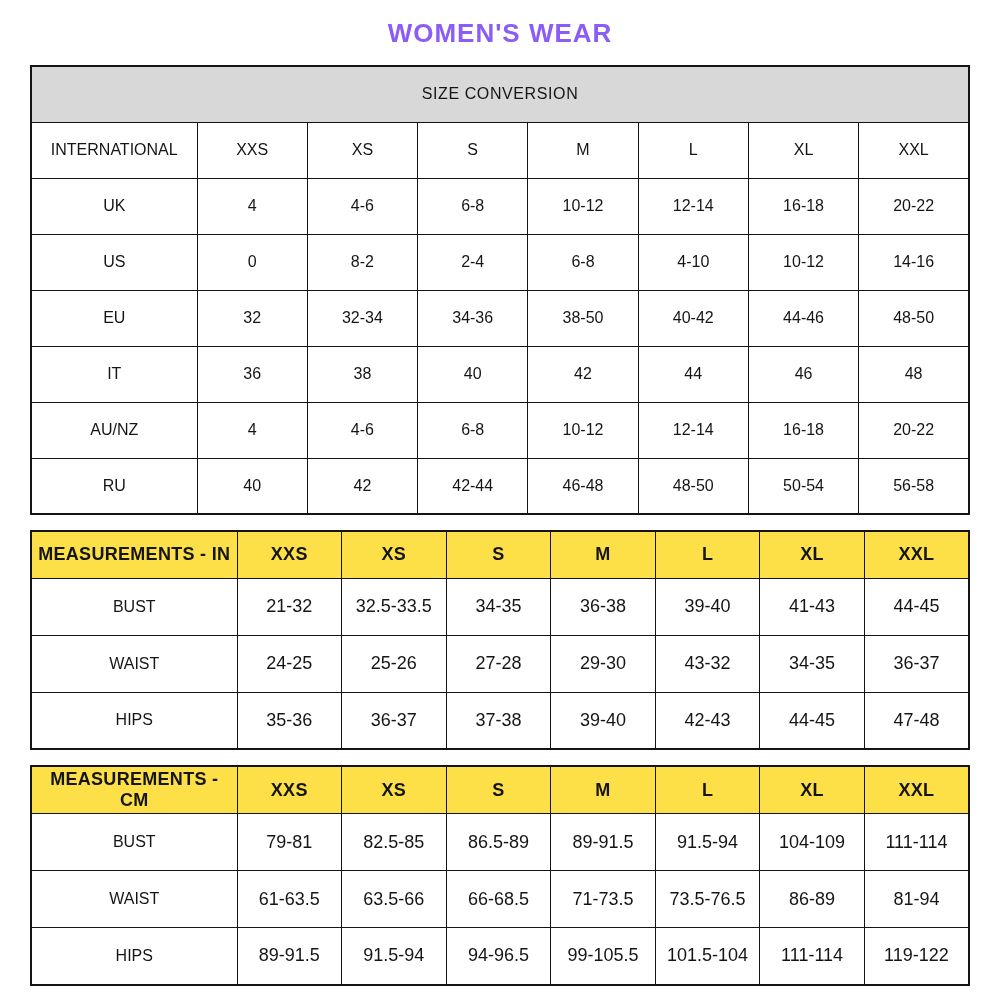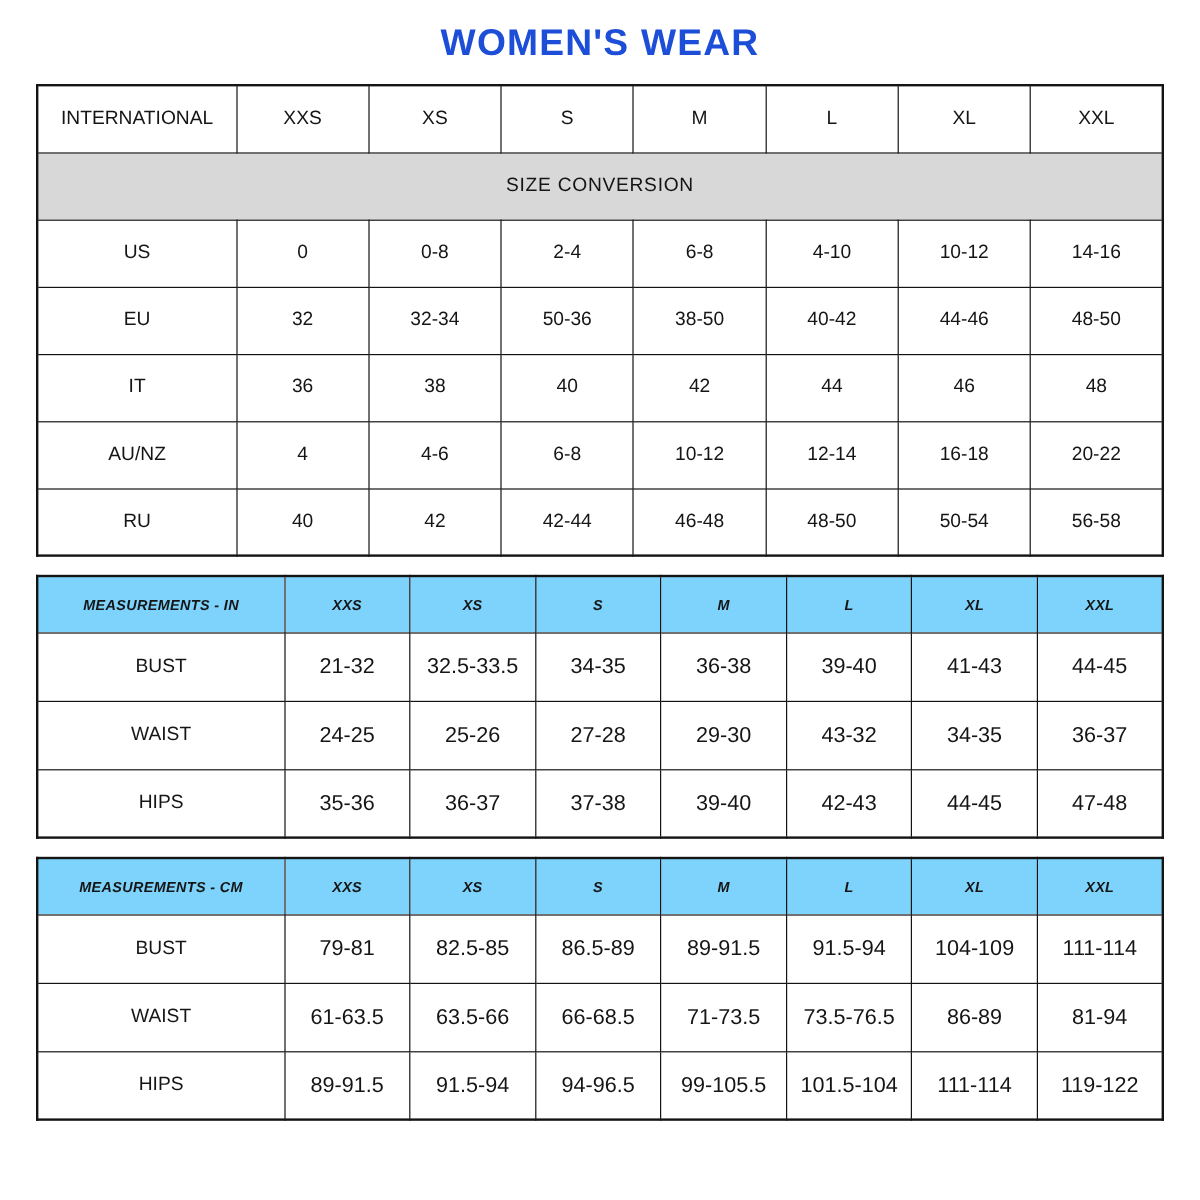--- a/index.html
+++ b/index.html
@@ -4,88 +4,98 @@
 <style>
   * { box-sizing: border-box; }
   html, body { margin: 0; padding: 0; background: #ffffff; }
   body {
     width: 1000px; height: 1000px;
     font-family: "Liberation Sans", sans-serif;
     color: #151515;
   }
   .page { width: 1000px; padding: 8px 30px 0; }
   .page-title {
-    text-align: center; font-size: 31px; font-weight: bold;
-    letter-spacing: 1px; margin: 10px 0 16px; color: #1d4ed8;
+    text-align: center; font-size: 26px; font-weight: bold;
+    letter-spacing: 1px; margin: 10px 0 16px; color: #8b5cf6;
   }
   table.tbl {
     border-collapse: collapse; table-layout: fixed;
     width: 940px; margin: 0 auto 15px;
     border: 2.5px solid #141414;
   }
   .tbl td, .tbl th {
     border: 1.5px solid #141414;
     text-align: center; vertical-align: middle;
     padding: 2px 4px; overflow: hidden;
   }
   .banner {
     height: 46px; background: #d8d8d8;
     font-size: 16px; font-weight: bold; letter-spacing: 0.6px;
   }
   .conversion col.label-col { width: 166px; }
   .conversion td { height: 56px; font-size: 16px; font-weight: normal; }
   .meas col.label-col { width: 206px; }
   .meas th {
-    height: 47px; background: #7dd3fc;
-    font-size: 12px; font-weight: bold; letter-spacing: 0.3px; font-style: italic;
+    height: 47px; background: #fde047;
+    font-size: 18px; font-weight: bold; letter-spacing: 0.3px;
   }
   .meas td { height: 57px; font-size: 18px; }
   .meas td.row-label, .conversion td.row-label { font-size: 16px; }
 </style>
 </head>
 <body>
 
 <div class="page">
 
   <div class="page-title">WOMEN'S WEAR</div>
 
   <table class="tbl conversion">
     <colgroup>
         <col class="label-col">
         <col span="7">
       </colgroup>
     <tbody>
+      <tr>
+        <td colspan="8" class="banner">SIZE CONVERSION</td>
+      </tr>
       <tr>
         <td class="row-label">INTERNATIONAL</td>
         <td>XXS</td>
         <td>XS</td>
         <td>S</td>
         <td>M</td>
         <td>L</td>
         <td>XL</td>
         <td>XXL</td>
       </tr>
       <tr>
-        <td colspan="8" class="banner">SIZE CONVERSION</td>
+        <td class="row-label">UK</td>
+        <td>4</td>
+        <td>4-6</td>
+        <td>6-8</td>
+        <td>10-12</td>
+        <td>12-14</td>
+        <td>16-18</td>
+        <td>20-22</td>
       </tr>
       <tr>
         <td class="row-label">US</td>
         <td>0</td>
-        <td>0-8</td>
+        <td>8-2</td>
         <td>2-4</td>
         <td>6-8</td>
         <td>4-10</td>
         <td>10-12</td>
         <td>14-16</td>
       </tr>
       <tr>
         <td class="row-label">EU</td>
         <td>32</td>
         <td>32-34</td>
-        <td>50-36</td>
+        <td>34-36</td>
         <td>38-50</td>
         <td>40-42</td>
         <td>44-46</td>
         <td>48-50</td>
       </tr>
       <tr>
         <td class="row-label">IT</td>
         <td>36</td>
         <td>38</td>
         <td>40</td>

